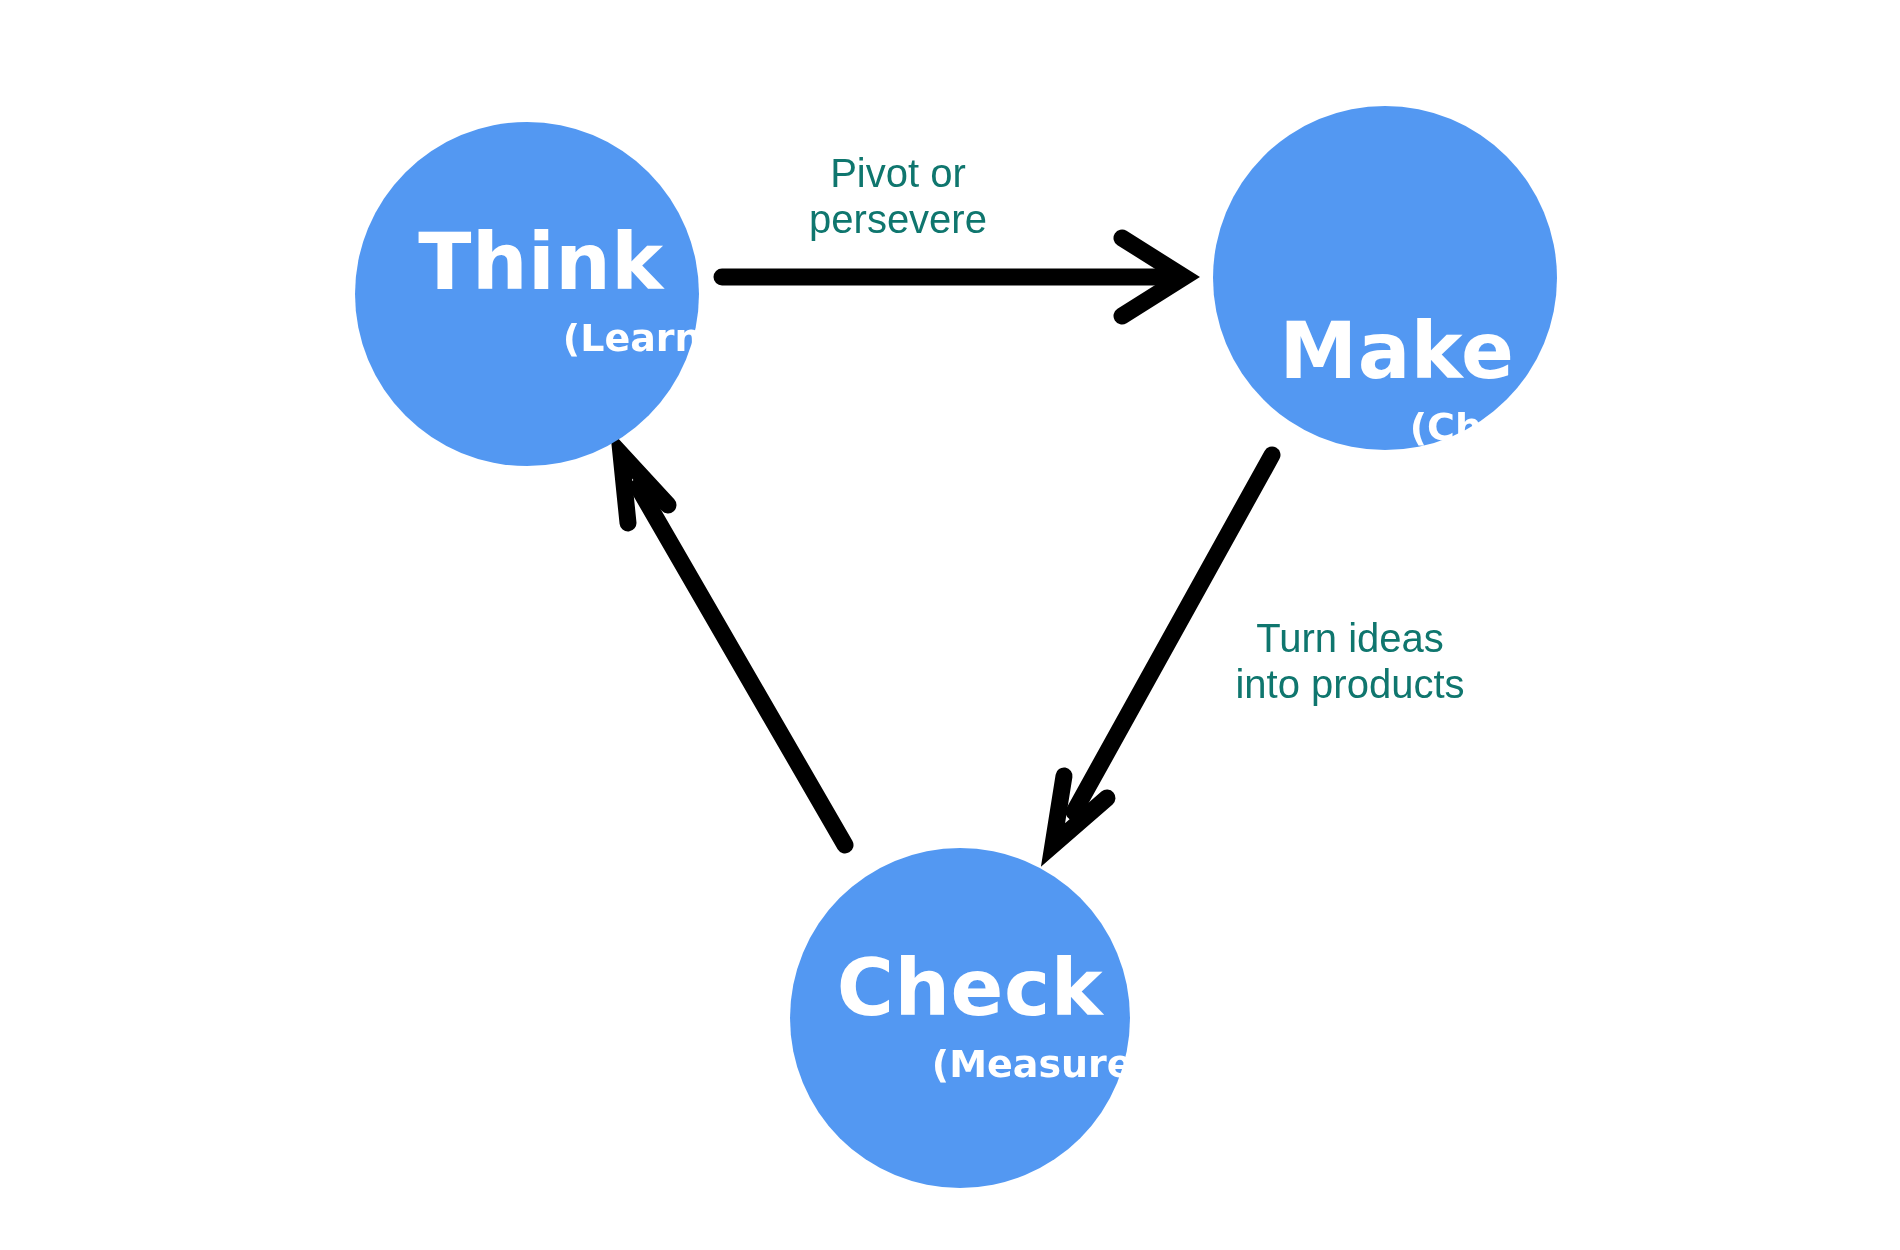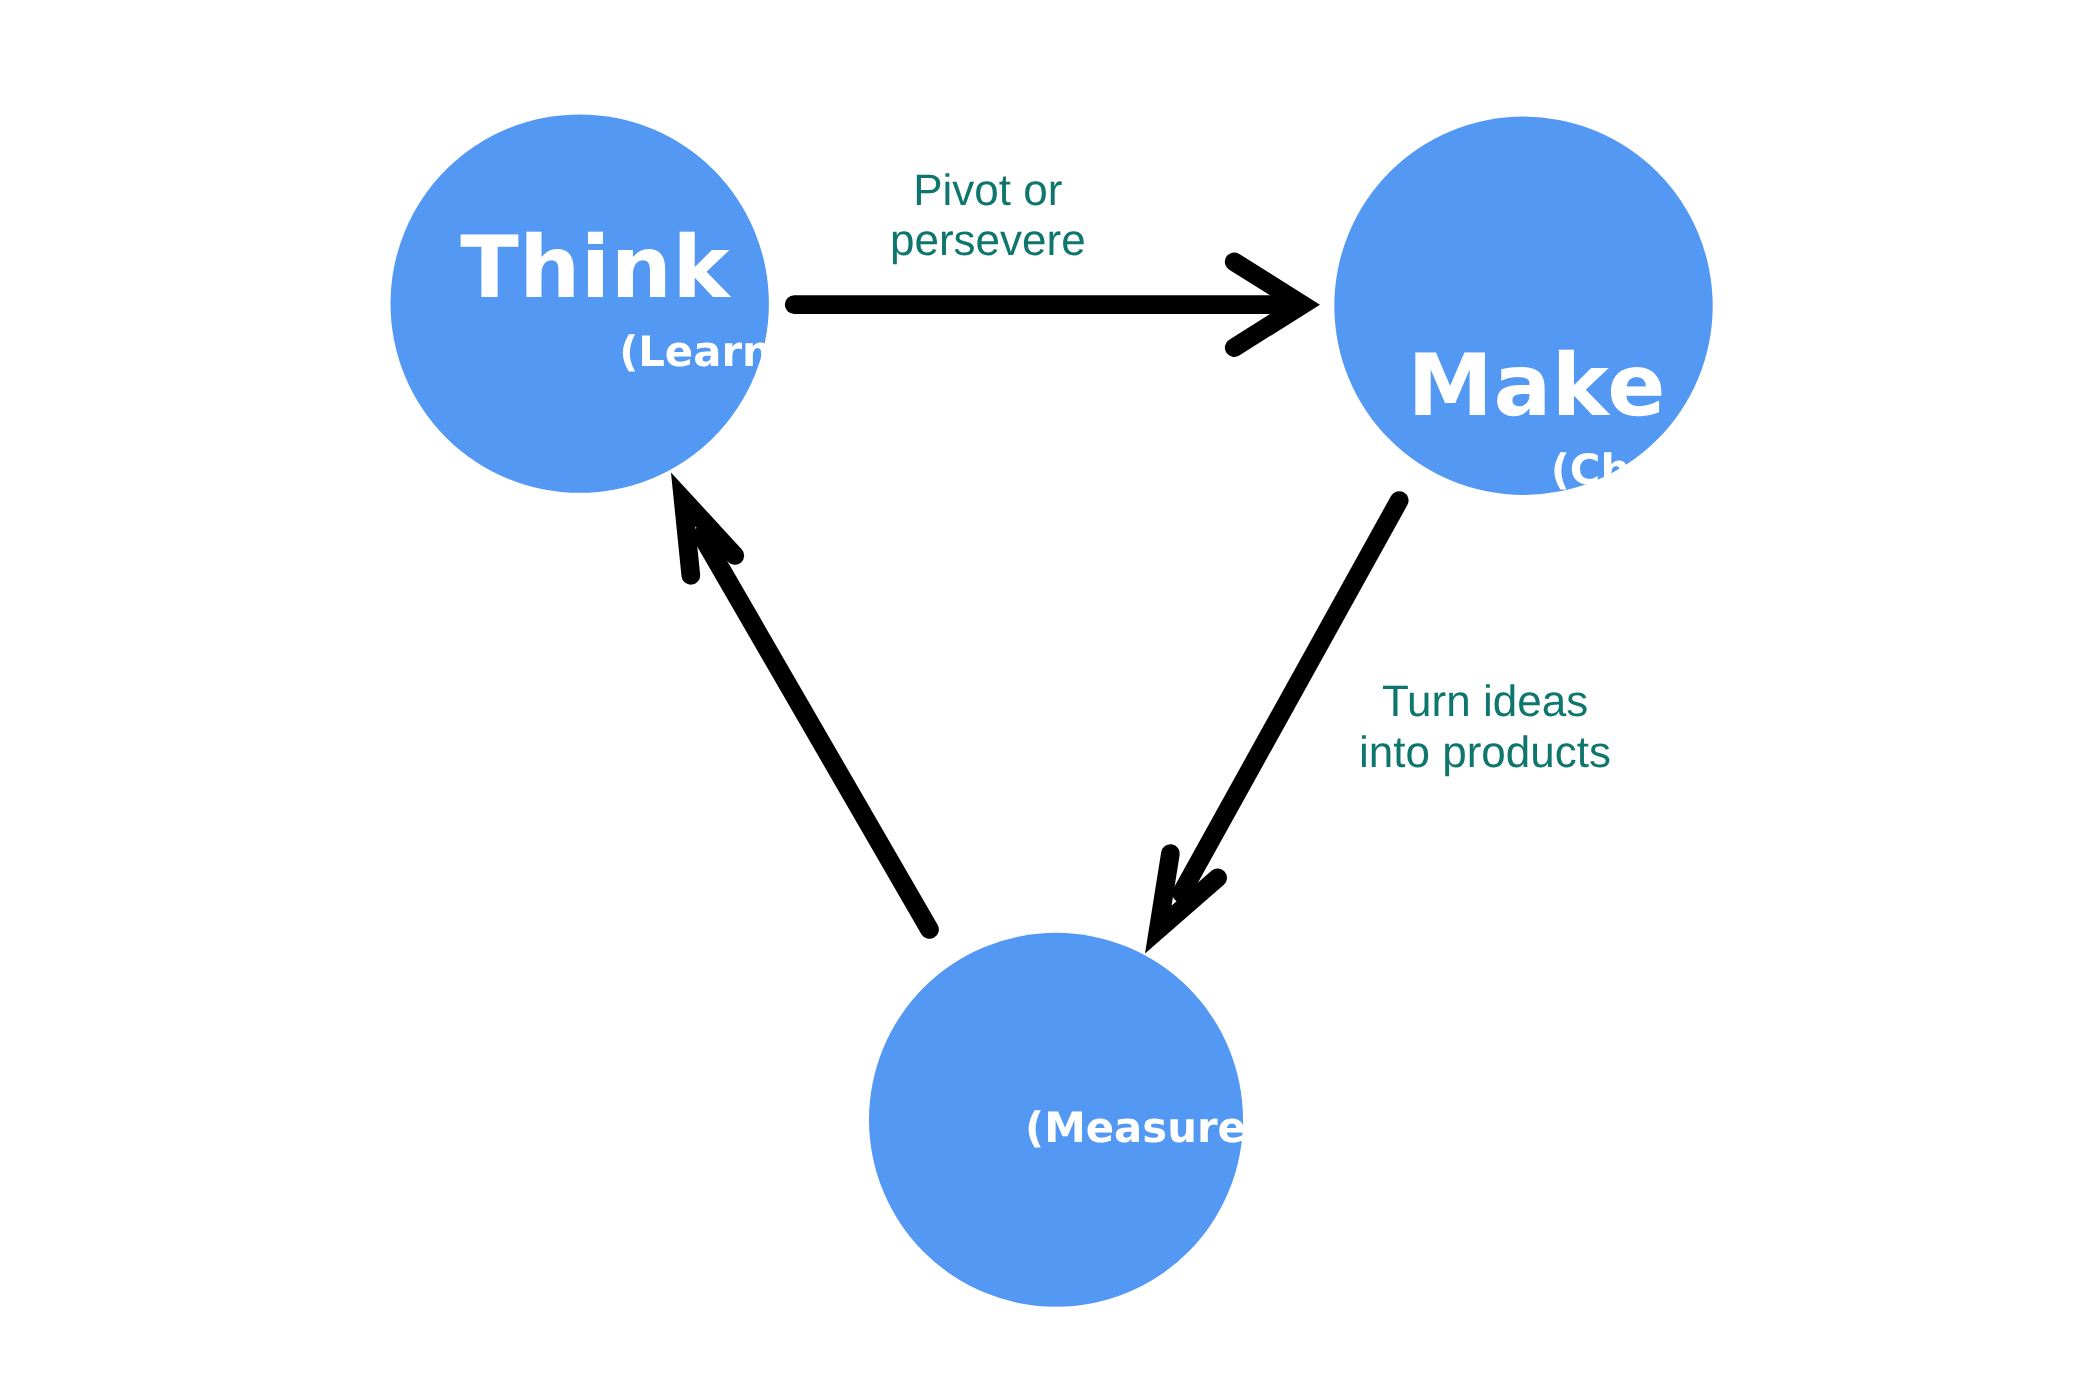--- a/index.html
+++ b/index.html
@@ -116,36 +116,37 @@
       <line x1="1272" y1="455" x2="1074" y2="812" stroke="#000000" stroke-width="17" stroke-linecap="round"></line>
       <path d="M 1107 798 L 1053 845 L 1064 776" fill="none" stroke="#000000" stroke-width="17" stroke-linecap="round" stroke-linejoin="miter"></path>
     </g>
 
     <g>
       <line x1="845" y1="845" x2="638" y2="487" stroke="#000000" stroke-width="17" stroke-linecap="round"></line>
       <path d="M 668 505 L 621 454 L 628 523" fill="none" stroke="#000000" stroke-width="17" stroke-linecap="round" stroke-linejoin="miter"></path>
     </g>
   </svg>
 
-  <div class="node" id="node-think" style="left:355px; top:104px; width:344px; height:344px;">
+  <div class="node" id="node-think" style="left:355px; top:122px; width:344px; height:344px;">
     <div class="node-text">
       <span class="node-title">Think</span>
       <span class="node-sub">(Learn)</span>
     </div>
   </div>
 
   <div class="node" id="node-make" style="left:1213px; top:106px; width:344px; height:344px;">
     <div class="node-text">
       <span class="node-title">Make</span>
       <span class="node-sub">(Check)</span>
     </div>
   </div>
 
   <div class="node" id="node-check" style="left:790px; top:848px; width:340px; height:340px;">
     <div class="node-text">
+      <span class="node-title">Check</span>
       <span class="node-sub">(Measure)</span>
     </div>
   </div>
 
   <div class="edge-label" id="label-pivot">Pivot or
 persevere</div>
 
   <div class="edge-label" id="label-turn">Turn ideas
 into products</div>
 

